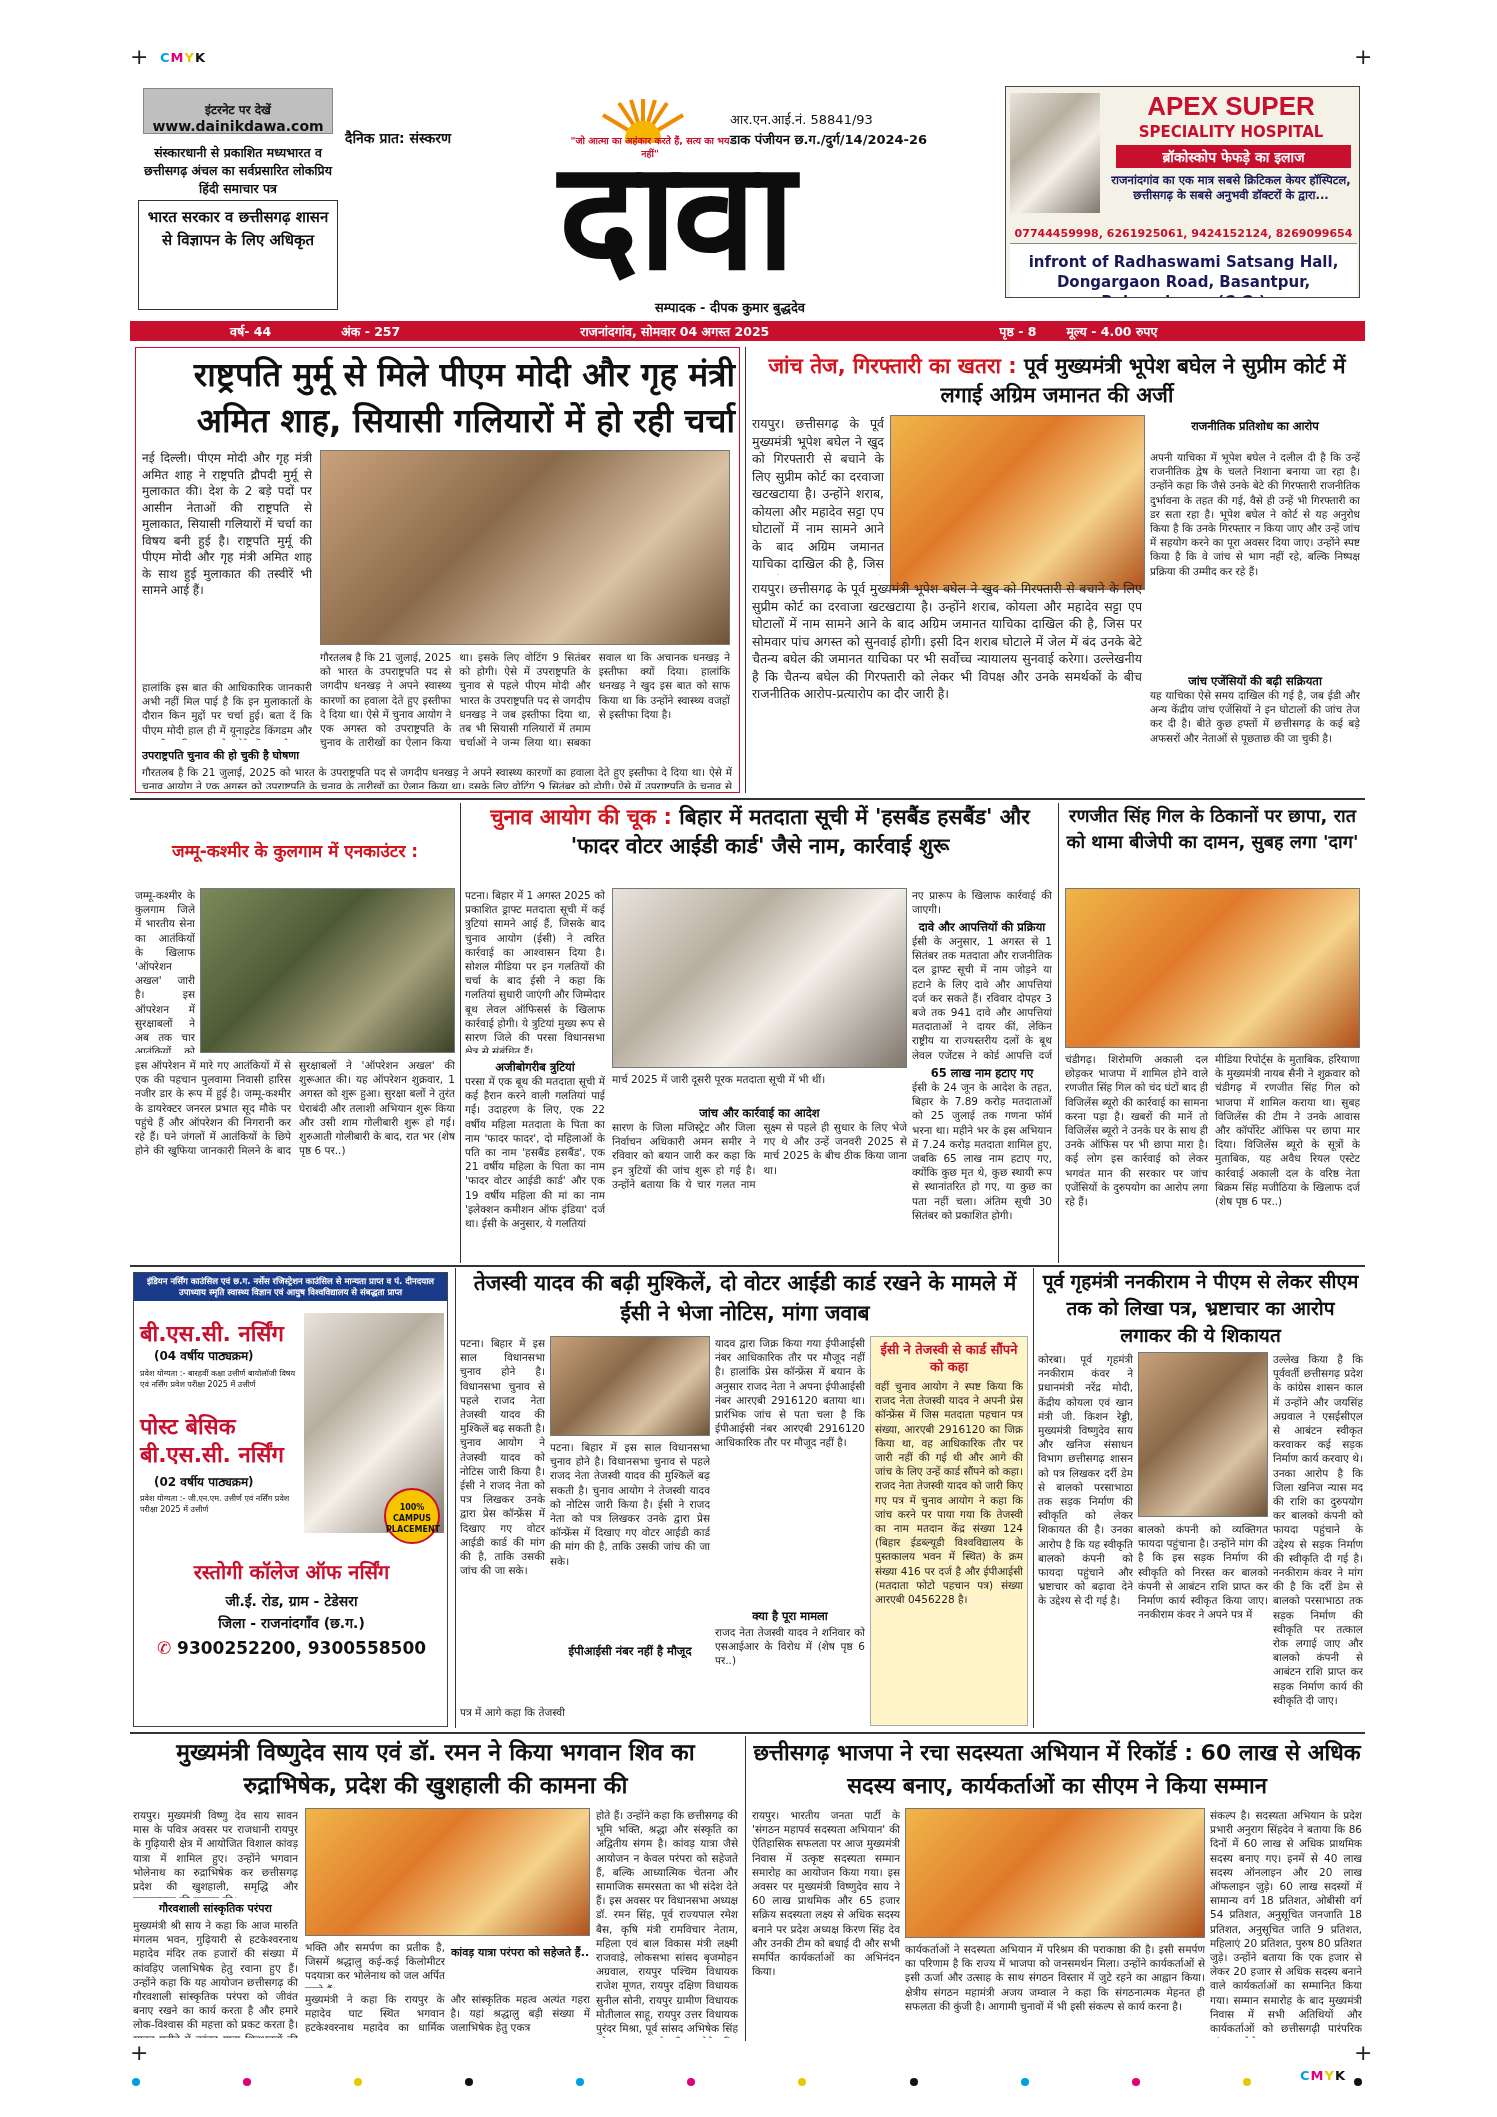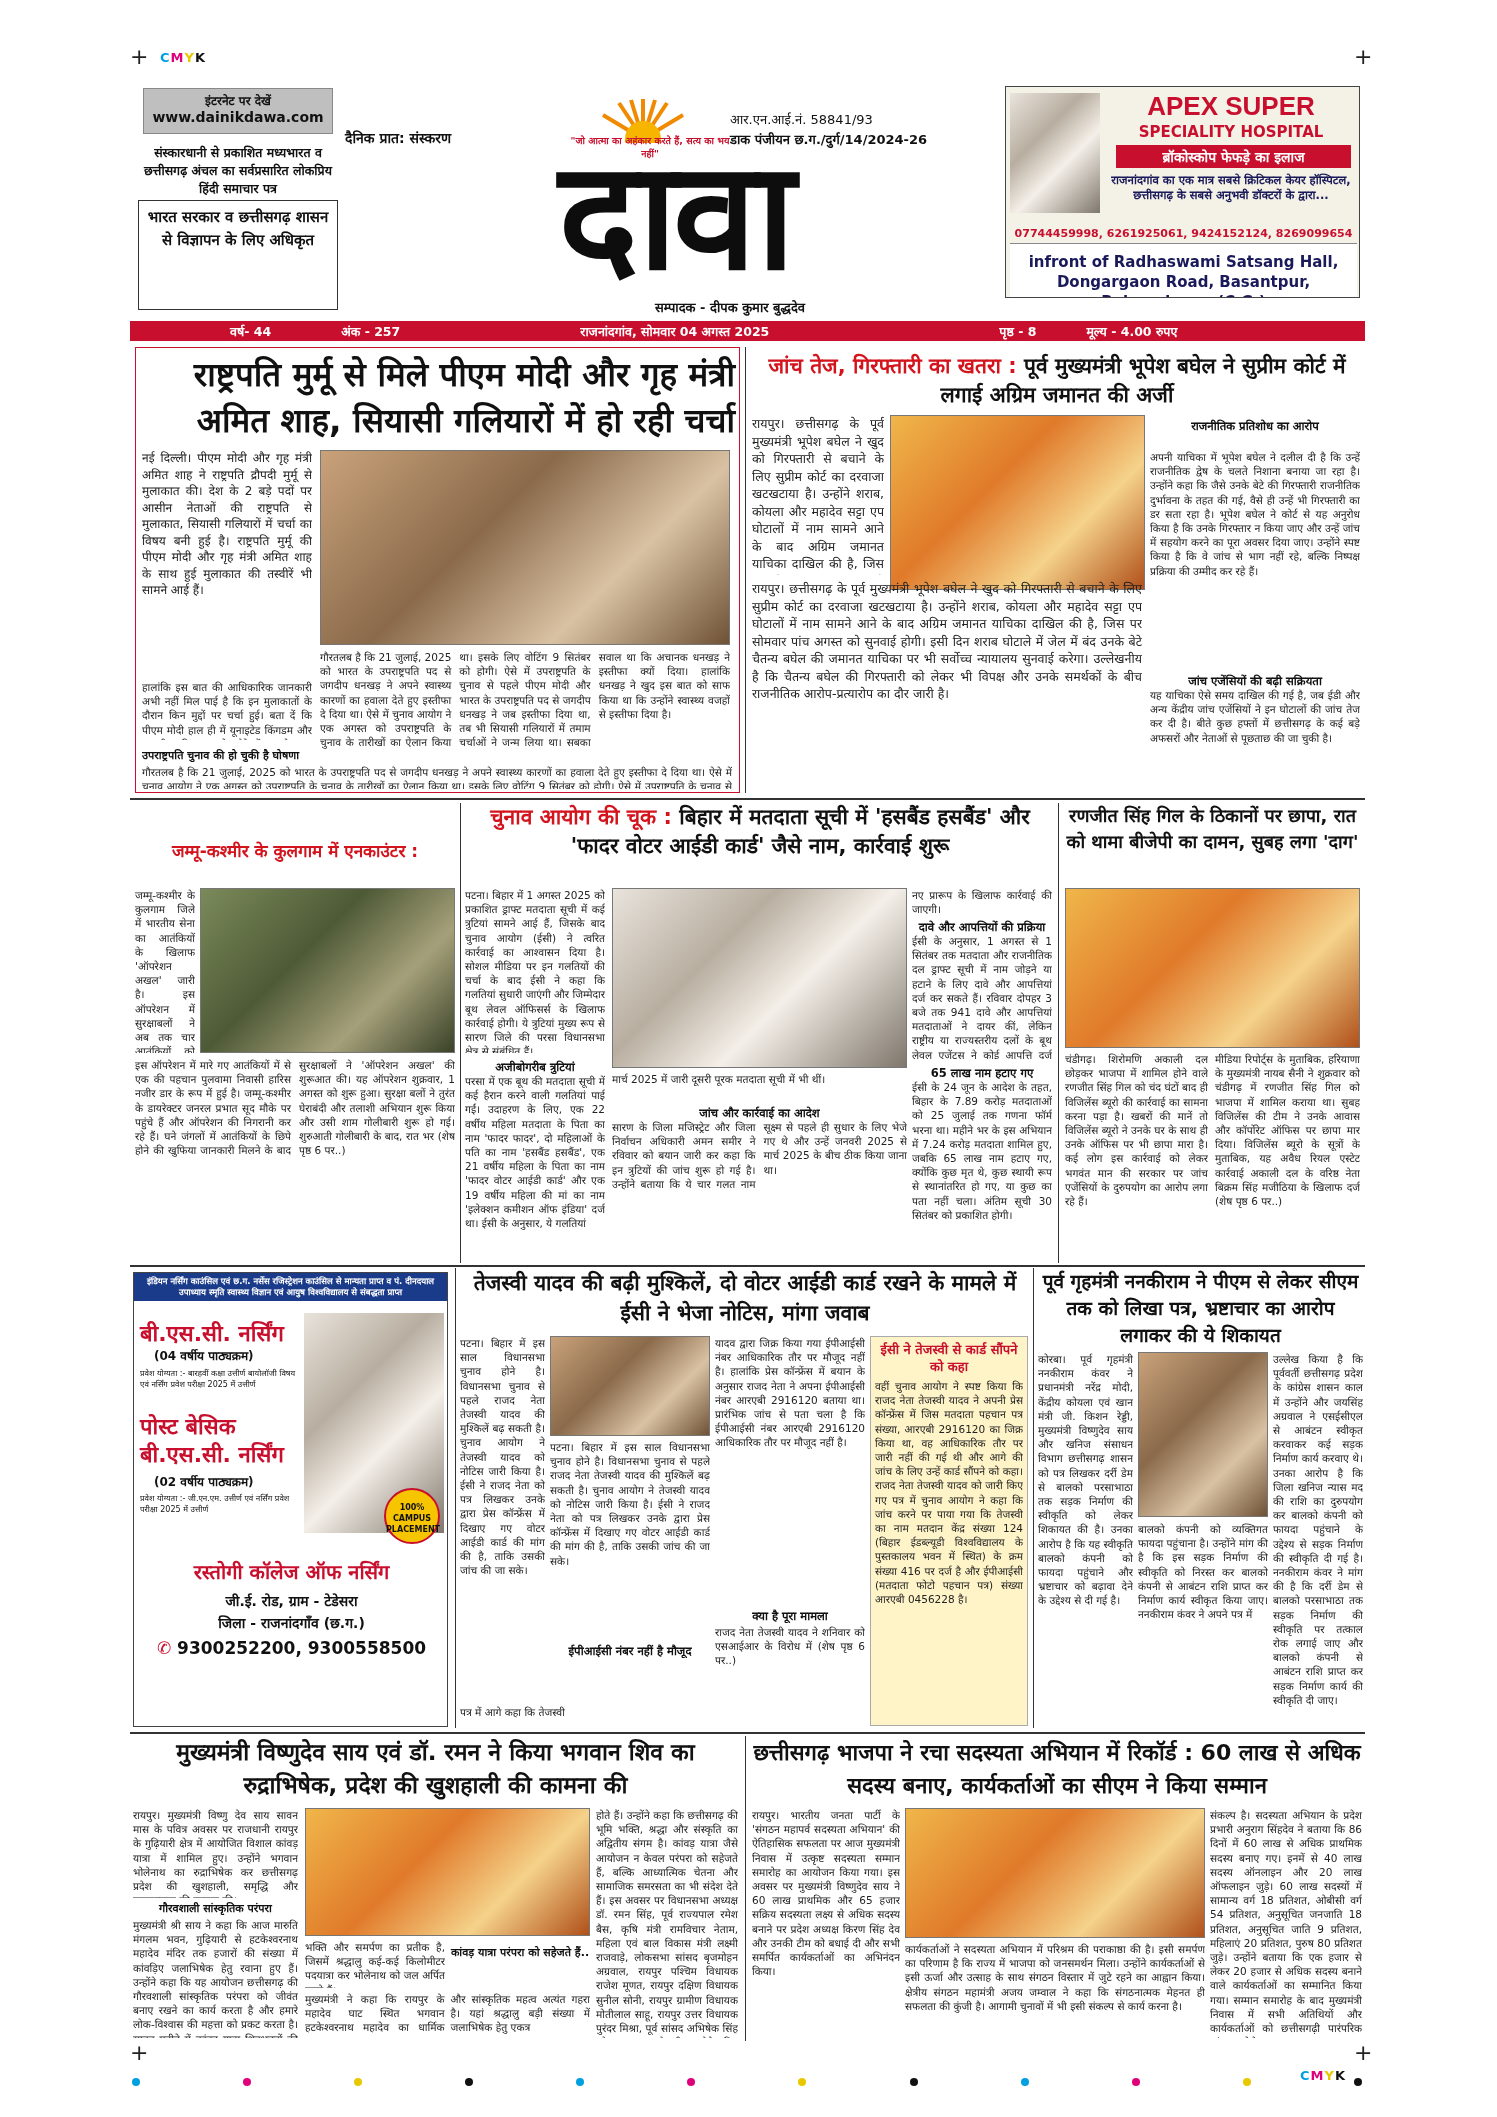--- a/index.html
+++ b/index.html
@@ -37,21 +37,21 @@
   <span style="width:8px;height:8px;border-radius:50%;background:#00a0e0;"></span>
     <span style="width:8px;height:8px;border-radius:50%;background:#e0007a;"></span>
     <span style="width:8px;height:8px;border-radius:50%;background:#e8c800;"></span>
     <span style="width:8px;height:8px;border-radius:50%;background:#111;"></span>
   <span style="width:8px;height:8px;border-radius:50%;background:#00a0e0;"></span>
     <span style="width:8px;height:8px;border-radius:50%;background:#e0007a;"></span>
     <span style="width:8px;height:8px;border-radius:50%;background:#e8c800;"></span>
     <span style="width:8px;height:8px;border-radius:50%;background:#111;"></span>
 </div>
 
-<div class="abs" style="left:143px;top:88px;width:190px;height:46px;background:#bfbfbf;border:1px solid #888;text-align:center;padding-top:3px;">
+<div class="abs" style="left:143px;top:88px;width:190px;height:46px;background:#bfbfbf;border:1px solid #888;text-align:center;padding-top:12px;">
   <div style="font-size:12px;font-weight:bold;">इंटरनेट पर देखें</div>
   <div style="font-size:14px;font-weight:bold;">www.dainikdawa.com</div>
 </div>
 <div class="abs" style="left:138px;top:144px;width:200px;font-size:12.5px;font-weight:bold;text-align:center;line-height:18px;">संस्कारधानी से प्रकाशित मध्यभारत व छत्तीसगढ़ अंचल का सर्वप्रसारित लोकप्रिय हिंदी समाचार पत्र</div>
 <div class="abs" style="left:138px;top:200px;width:200px;height:110px;border:1.5px solid #333;font-size:15px;font-weight:bold;text-align:center;line-height:23px;padding:5px;">भारत सरकार व छत्तीसगढ़ शासन से विज्ञापन के लिए अधिकृत</div>
 
 <div class="abs" style="left:345px;top:128px;font-size:14px;font-weight:bold;">दैनिक प्रात: संस्करण</div>
 <div class="abs" style="left:595px;top:95px;width:96px;height:48px;">
   <svg width="96" height="48" viewBox="0 0 96 48">
     <g stroke="#f08a00" stroke-width="4">
@@ -80,21 +80,21 @@
   <div class="abs" style="left:100px;top:86px;width:250px;font-size:11.5px;font-weight:bold;color:#1a1a5a;text-align:center;line-height:15px;">राजनांदगांव का एक मात्र सबसे क्रिटिकल केयर हॉस्पिटल, छत्तीसगढ़ के सबसे अनुभवी डॉक्टरों के द्वारा...</div>
   <div class="abs" style="left:4px;top:140px;width:347px;font-size:11px;font-weight:bold;color:#c8102e;text-align:center;">07744459998, 6261925061, 9424152124, 8269099654</div>
   <div class="abs" style="left:4px;top:156px;width:347px;height:70px;background:#fff;border-top:1px solid #888;padding:8px 16px;font-size:15px;font-weight:bold;color:#1a1a5a;text-align:center;line-height:20px;">infront of Radhaswami Satsang Hall, Dongargaon Road, Basantpur, Rajnandgaon (C.G.)</div>
 </div>
 
 <div class="redbar" style="left:130px;top:321px;width:1235px;height:20px;display:flex;font-size:12.5px;font-weight:bold;align-items:center;">
   <span style="margin-left:100px;">वर्ष- 44</span>
   <span style="margin-left:70px;">अंक - 257</span>
   <span style="margin-left:180px;">राजनांदगांव, सोमवार 04 अगस्त 2025</span>
   <span style="margin-left:230px;">पृष्ठ - 8</span>
-  <span style="margin-left:50px;">मूल्य - 4.00 रुपए</span>
+  <span style="margin-left:30px;">मूल्य - 4.00 रुपए</span>
 </div>
 
 <div class="abs" style="left:135px;top:347px;width:605px;height:446px;border:1.5px solid #c8102e;"></div>
 <div class="abs headline" style="left:145px;top:352px;width:590px;font-size:33px;text-align:right;line-height:46px;">राष्ट्रपति मुर्मू से मिले पीएम मोदी और गृह मंत्री अमित शाह, सियासी गलियारों में हो रही चर्चा</div>
 <div class="col txt" style="left:142px;top:450px;width:170px;height:290px;font-size:12px;line-height:16.5px;">नई दिल्ली। पीएम मोदी और गृह मंत्री अमित शाह ने राष्ट्रपति द्रौपदी मुर्मू से मुलाकात की। देश के 2 बड़े पदों पर आसीन नेताओं की राष्ट्रपति से मुलाकात, सियासी गलियारों में चर्चा का विषय बनी हुई है। राष्ट्रपति मुर्मू की पीएम मोदी और गृह मंत्री अमित शाह के साथ हुई मुलाकात की तस्वीरें भी सामने आई हैं।</div>
 <div class="photo" style="left:320px;top:450px;width:410px;height:195px;"></div>
 <div class="col txt" style="left:142px;top:680px;width:170px;height:60px;">हालांकि इस बात की आधिकारिक जानकारी अभी नहीं मिल पाई है कि इन मुलाकातों के दौरान किन मुद्दों पर चर्चा हुई। बता दें कि पीएम मोदी हाल ही में यूनाइटेड किंगडम और मालदीव की यात्रा से लौटे हैं, उसके बाद उनकी ये राष्ट्रपति से पहली मुलाकात थी।</div>
 <div class="col" style="left:142px;top:747px;width:200px;font-size:11px;font-weight:bold;">उपराष्ट्रपति चुनाव की हो चुकी है घोषणा</div>
 <div class="col txt" style="left:142px;top:765px;width:590px;height:24px;">गौरतलब है कि 21 जुलाई, 2025 को भारत के उपराष्ट्रपति पद से जगदीप धनखड़ ने अपने स्वास्थ्य कारणों का हवाला देते हुए इस्तीफा दे दिया था। ऐसे में चुनाव आयोग ने एक अगस्त को उपराष्ट्रपति के चुनाव के तारीखों का ऐलान किया था। इसके लिए वोटिंग 9 सितंबर को होगी। ऐसे में उपराष्ट्रपति के चुनाव से पहले पीएम मोदी और भारत के उपराष्ट्रपति पद से जगदीप धनखड़ ने जब इस्तीफा दिया था, तब भी सियासी गलियारों में तमाम चर्चाओं ने जन्म लिया था। सबका सवाल था कि अचानक धनखड़ ने इस्तीफा क्यों दिया। हालांकि धनखड़ ने खुद इस बात को साफ किया था कि उन्होंने स्वास्थ्य वजहों से इस्तीफा दिया है।</div>
 <div class="col txt" style="left:320px;top:650px;width:410px;height:110px;column-count:3;column-gap:8px;">गौरतलब है कि 21 जुलाई, 2025 को भारत के उपराष्ट्रपति पद से जगदीप धनखड़ ने अपने स्वास्थ्य कारणों का हवाला देते हुए इस्तीफा दे दिया था। ऐसे में चुनाव आयोग ने एक अगस्त को उपराष्ट्रपति के चुनाव के तारीखों का ऐलान किया था। इसके लिए वोटिंग 9 सितंबर को होगी। ऐसे में उपराष्ट्रपति के चुनाव से पहले पीएम मोदी और भारत के उपराष्ट्रपति पद से जगदीप धनखड़ ने जब इस्तीफा दिया था, तब भी सियासी गलियारों में तमाम चर्चाओं ने जन्म लिया था। सबका सवाल था कि अचानक धनखड़ ने इस्तीफा क्यों दिया। हालांकि धनखड़ ने खुद इस बात को साफ किया था कि उन्होंने स्वास्थ्य वजहों से इस्तीफा दिया है।</div>

